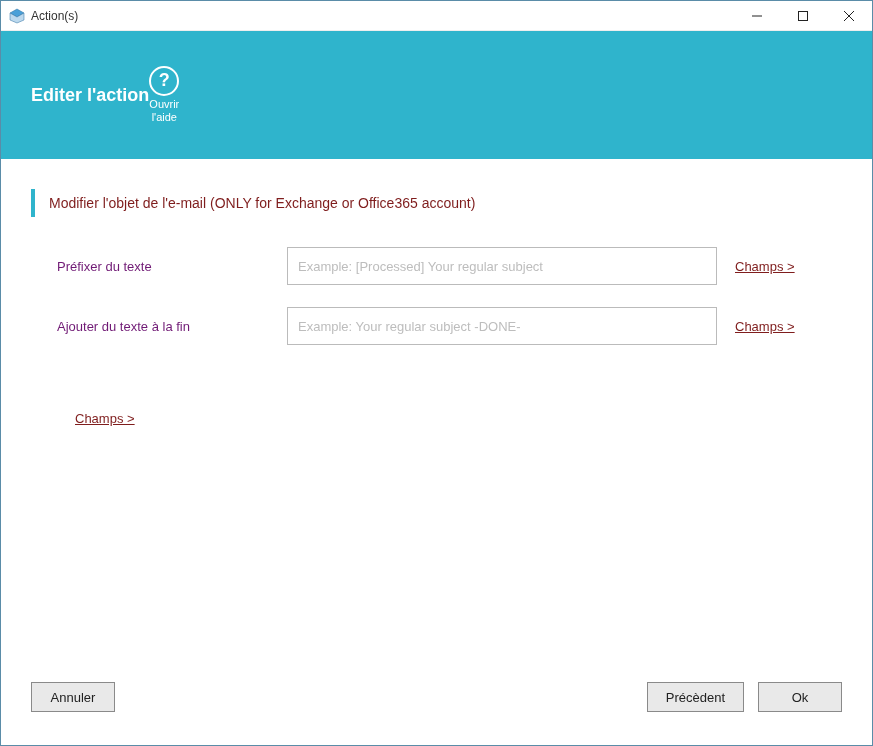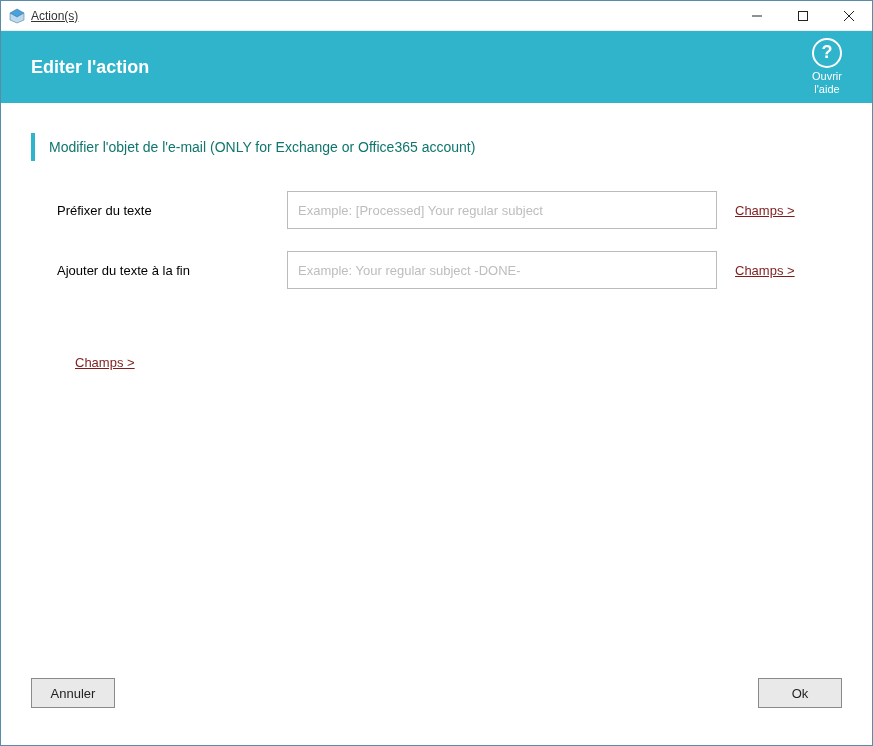--- a/index.html
+++ b/index.html
@@ -26,44 +26,42 @@
     width: 16px; height: 16px;
     margin-right: 6px;
     display: inline-flex;
     align-items: center;
     justify-content: center;
   }
   .titlebar .title-text {
     font-size: 12px;
     color: #333;
     flex: 1;
-    text-decoration: underline;
   }
   .win-controls {
     display: flex;
     height: 100%;
   }
   .win-btn {
     width: 46px;
     height: 30px;
     display: flex;
     align-items: center;
     justify-content: center;
     background: transparent;
     border: none;
     font-size: 10px;
     color: #222;
   }
   
   .banner {
     background: #2fb4cc;
-    height: 72px;
-    display: flex;
-    align-items: center;
-    justify-content: space-between;
+    height: 128px;
+    display: flex;
+    align-items: center;
     padding: 12px 30px;
     color: #fff;
   }
   .banner h1 {
     font-size: 18px;
     font-weight: 600;
   }
   .help-block {
     display: flex;
     flex-direction: column;
@@ -88,36 +86,36 @@
     line-height: 1.2;
   }
   
   .content {
     padding: 30px 30px 0 30px;
   }
   .section-heading {
     border-left: 4px solid #2fb4cc;
     padding: 6px 0 6px 14px;
     font-size: 14px;
-    color: #0f766e;
+    color: #7f1d1d;
     margin-bottom: 30px;
   }
   .form-row {
     display: flex;
     align-items: center;
     margin-bottom: 22px;
     padding-left: 26px;
   }
   .form-row.gap-below {
     margin-bottom: 44px;
   }
   .form-label {
     width: 230px;
     font-size: 13px;
-    color: #000000;
+    color: #701a75;
     flex-shrink: 0;
   }
   .form-input {
     width: 430px;
     height: 38px;
     border: 1px solid #bbb;
     padding: 1px 10px;
     font-size: 13px;
     color: #333;
     font-family: inherit;
@@ -129,23 +127,23 @@
     margin-left: 18px;
     color: #7f1d1d;
     text-decoration: underline;
     font-size: 13px;
     cursor: pointer;
     white-space: nowrap;
   }
   
   .footer {
     position: absolute;
-    bottom: 0;
+    bottom: 13px;
     left: 0; right: 0;
-    padding: 20px 30px 37px 30px;
+    padding: 20px 30px 20px 30px;
     display: flex;
     justify-content: space-between;
     align-items: center;
   }
   .footer .right-group {
     display: flex;
     gap: 14px;
   }
   .btn {
     min-width: 84px;
@@ -220,15 +218,16 @@
   </div>
 
   <div class="form-row">
     <a class="champs-link">Champs &gt;</a>
   </div>
 </div>
 
 <div class="footer">
   <button class="btn">Annuler</button>
   <div class="right-group">
+    <button class="btn">Précèdent</button>
     <button class="btn">Ok</button>
   </div>
 </div>
 
 </body></html>

